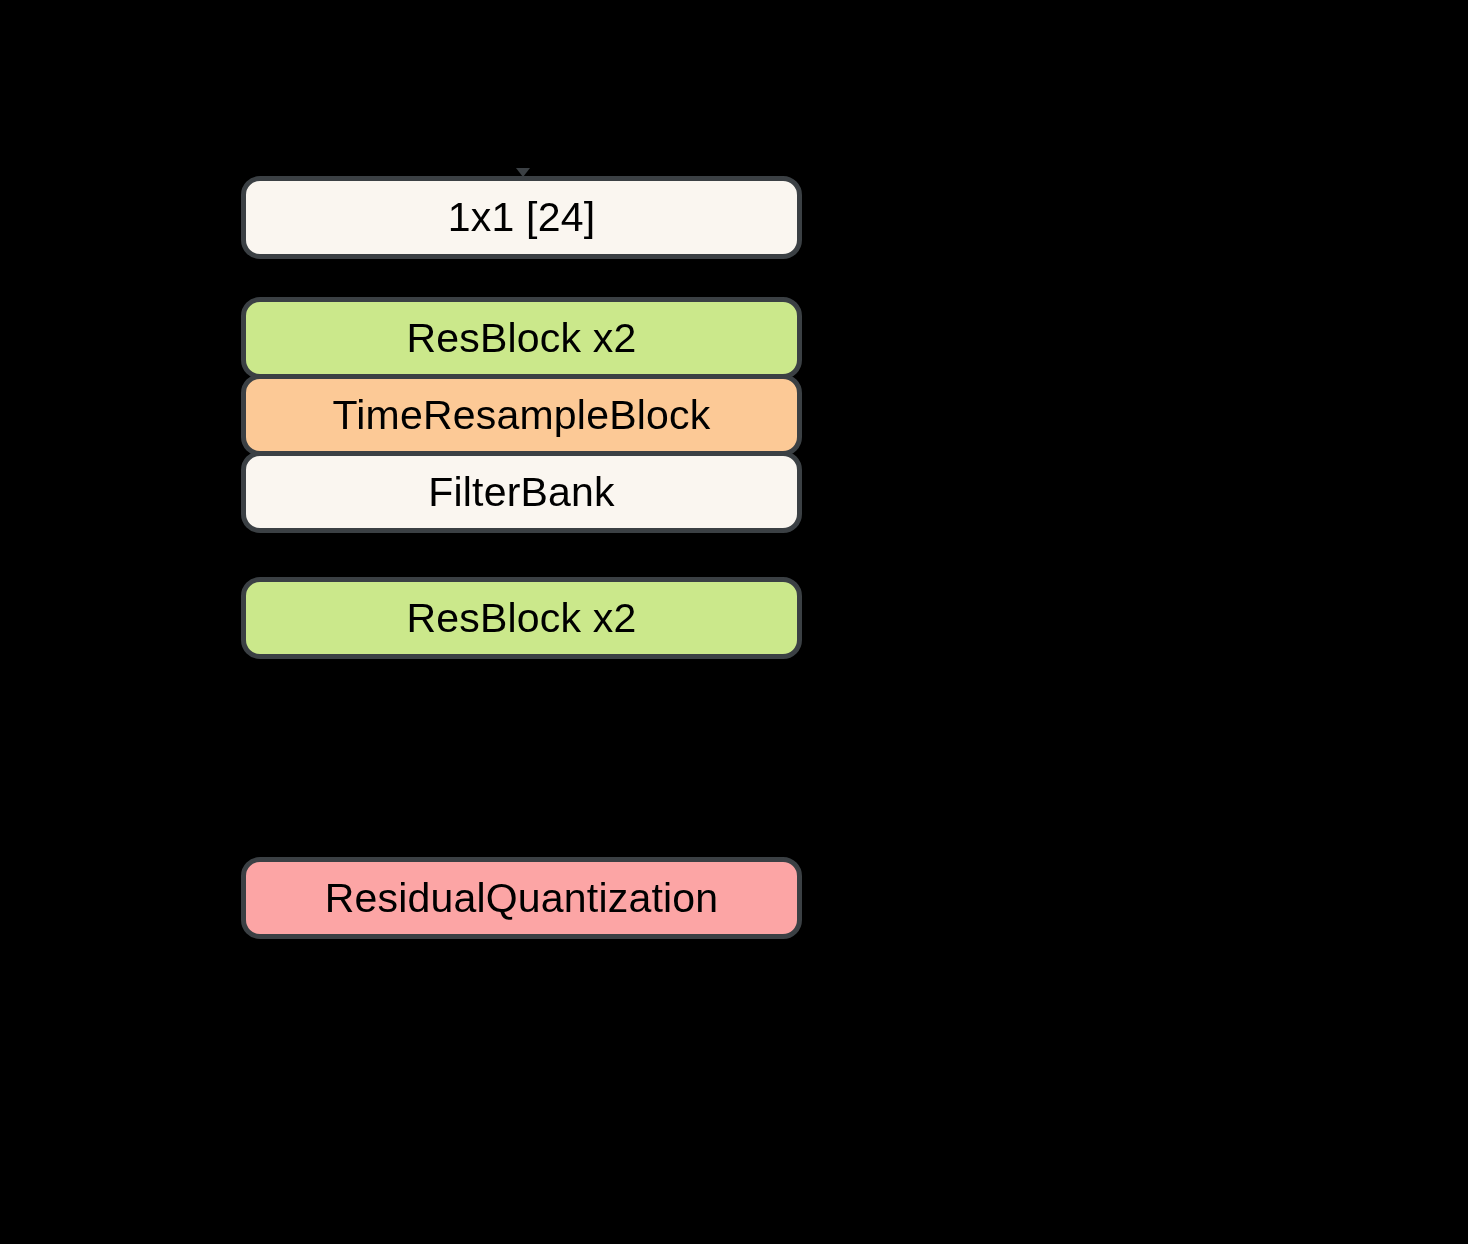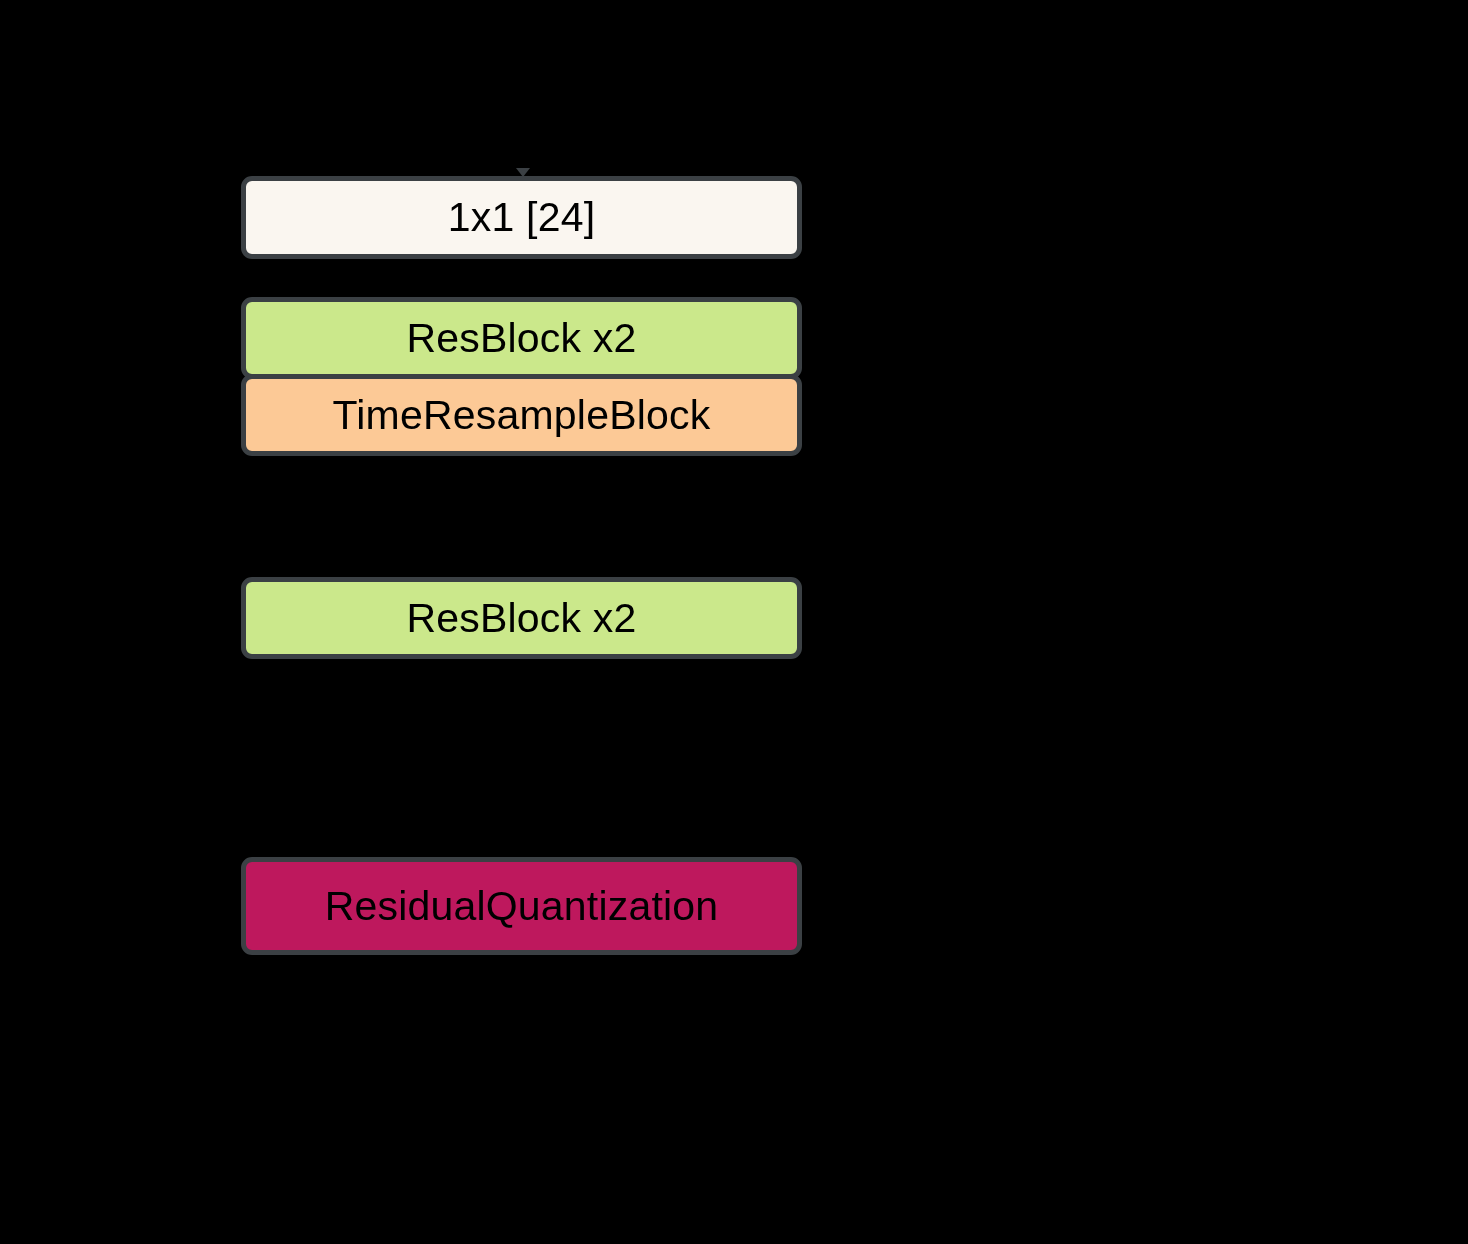--- a/index.html
+++ b/index.html
@@ -16,21 +16,21 @@
     overflow: hidden;
     font-family: "Liberation Sans", "DejaVu Sans", sans-serif;
   }
   .node {
     position: absolute;
     box-sizing: border-box;
     display: flex;
     align-items: center;
     justify-content: center;
     border: 5px solid #3b4044;
-    border-radius: 11px;
+    border-radius: 19px;
     color: #000000;
     font-size: 41px;
     font-weight: 400;
     line-height: 1;
     letter-spacing: 0.2px;
     white-space: nowrap;
     user-select: none;
   }
   
   .stack {
@@ -70,23 +70,26 @@
   <div class="stack" style="left:241px; top:297px; width:561px;">
 
     <div class="node" style="height:82px; background:#cbe88b;">
       <span>ResBlock x2</span>
     </div>
 
     <div class="node" style="height:82px; background:#fcc996;align-items:center;">
       <span>TimeResampleBlock</span>
     </div>
 
+    <div class="node" style="height:82px; background:#faf6f0;">
+      <span>FilterBank</span>
+    </div>
   </div>
 
   <div class="node" style="left:241px; top:577px; width:561px; height:82px; background:#cbe88b;">
     <span>ResBlock x2</span>
   </div>
 
-  <div class="node" style="left:241px; top:857px; width:561px; height:98px; background:#be185d;">
+  <div class="node" style="left:241px; top:857px; width:561px; height:82px; background:#fca5a5;">
     <span>ResidualQuantization</span>
   </div>
 
 </div>
 
 </body></html>

